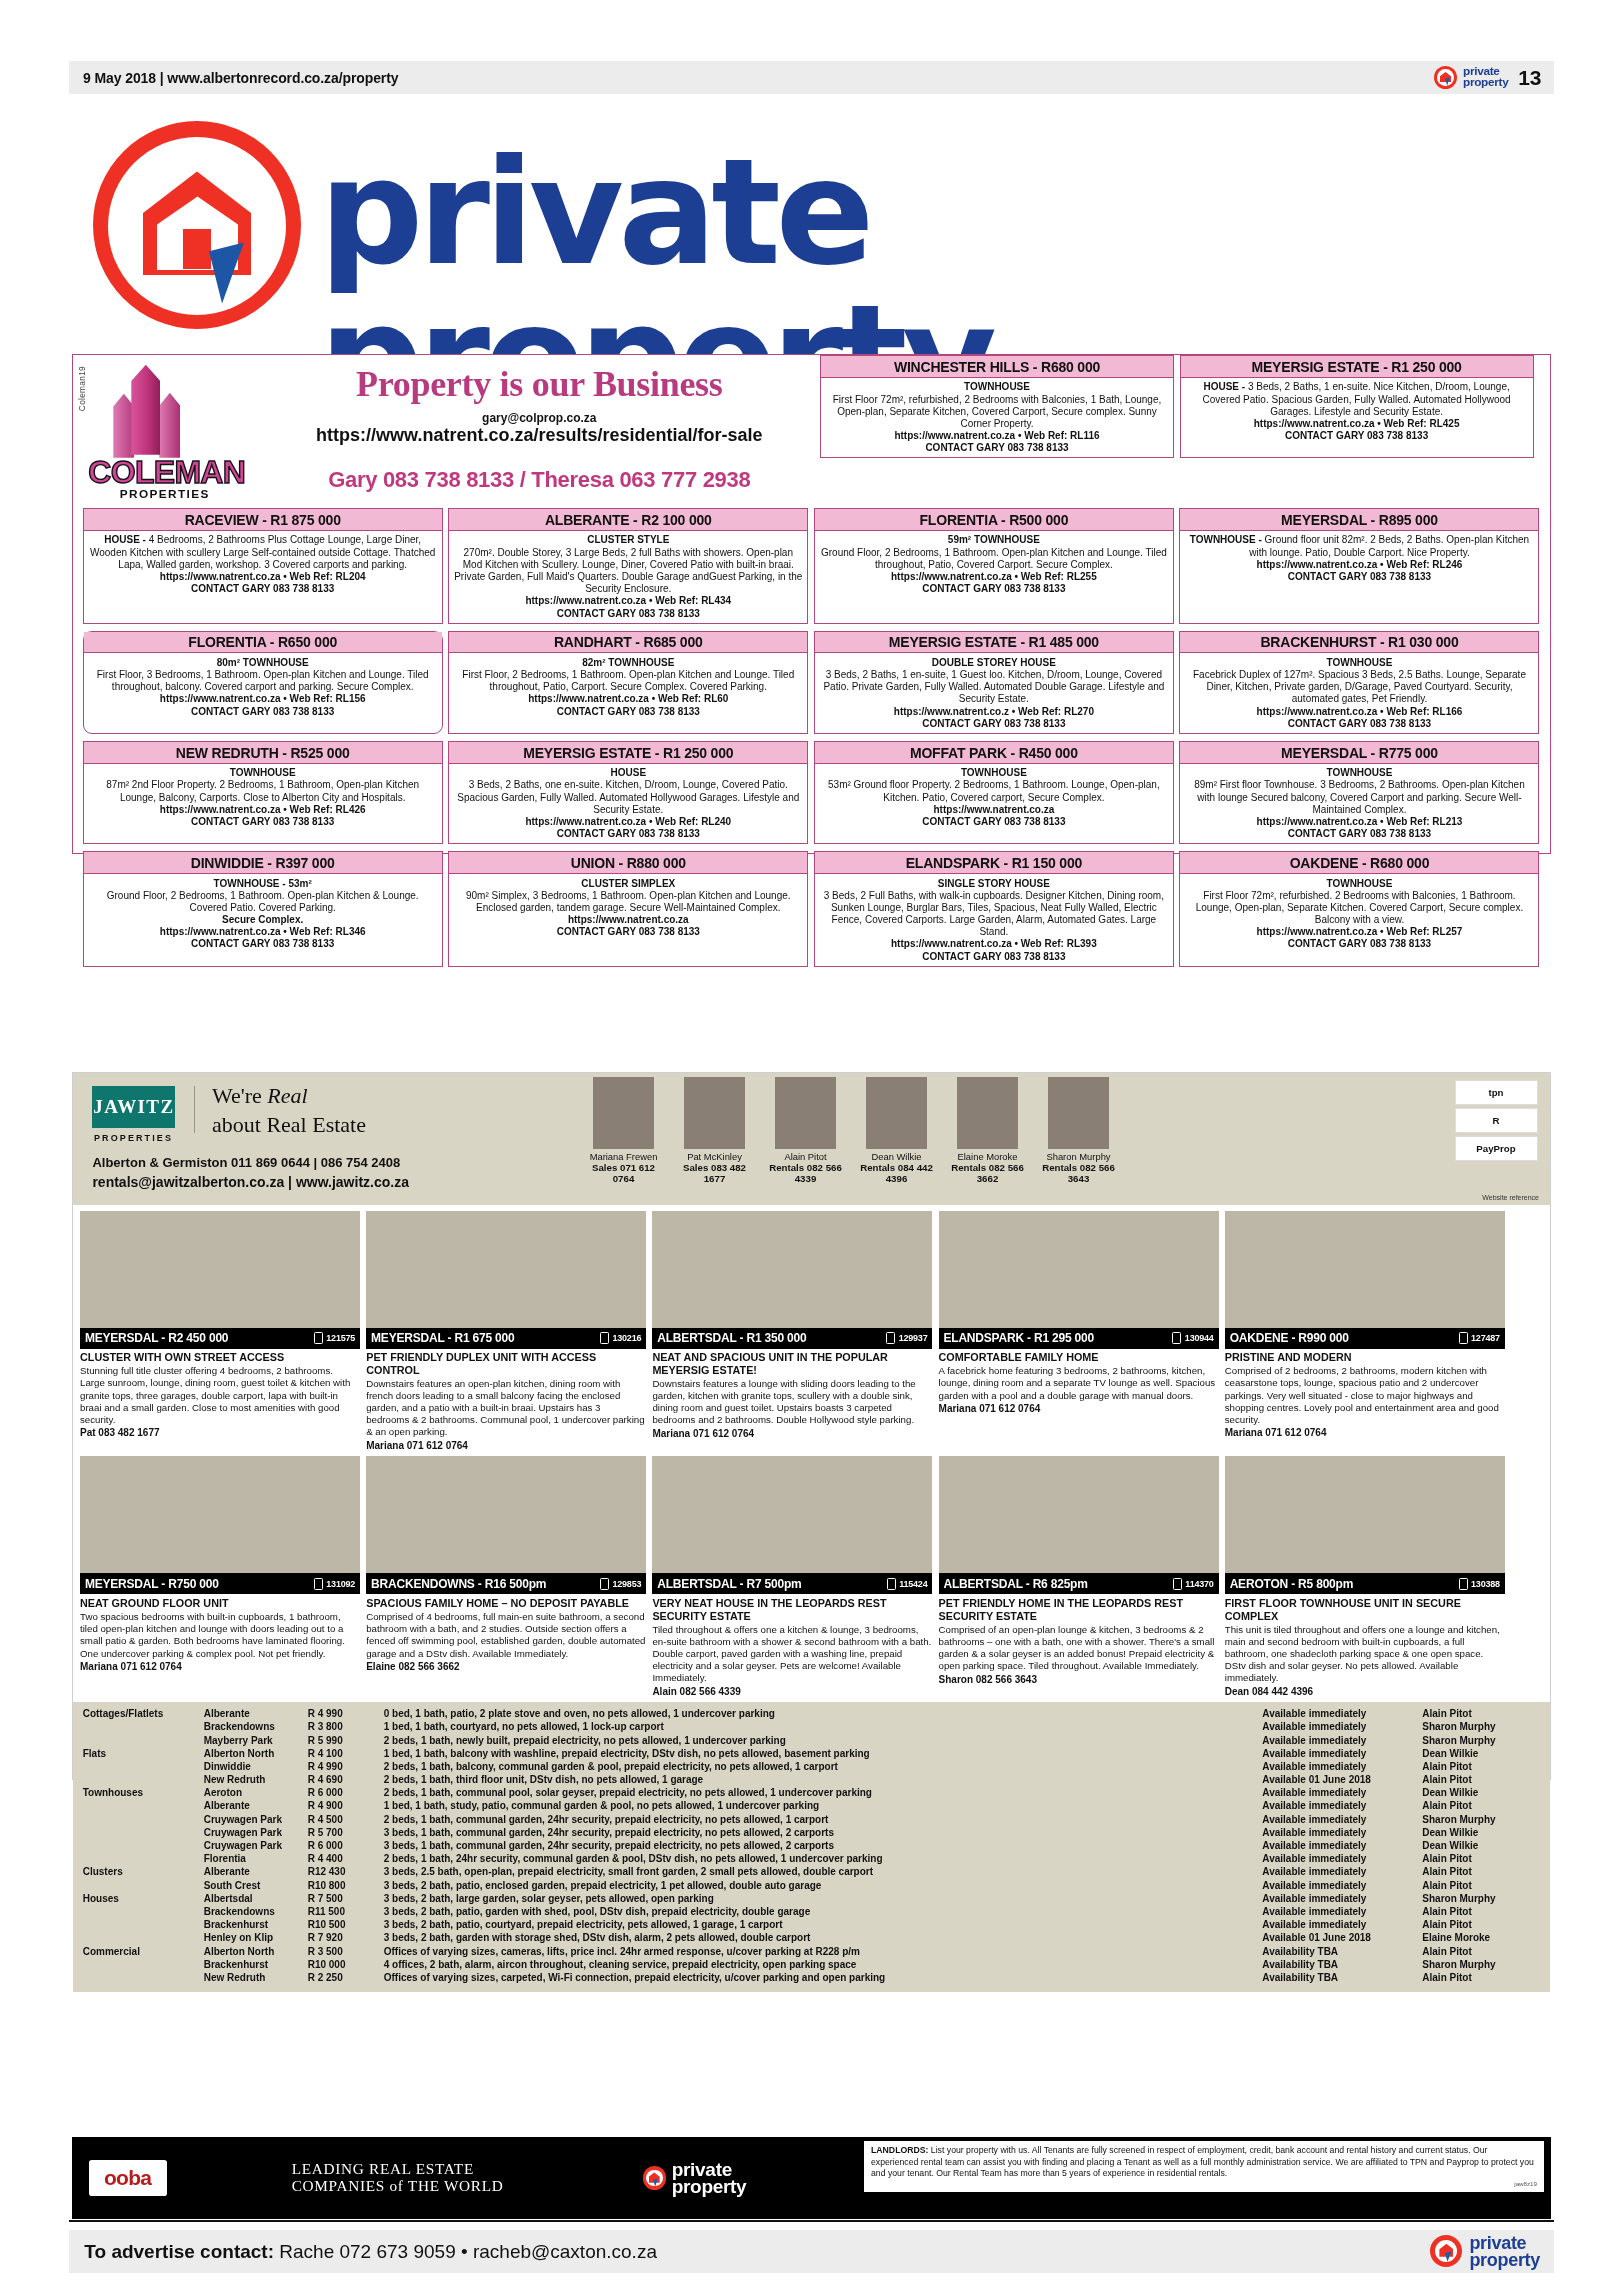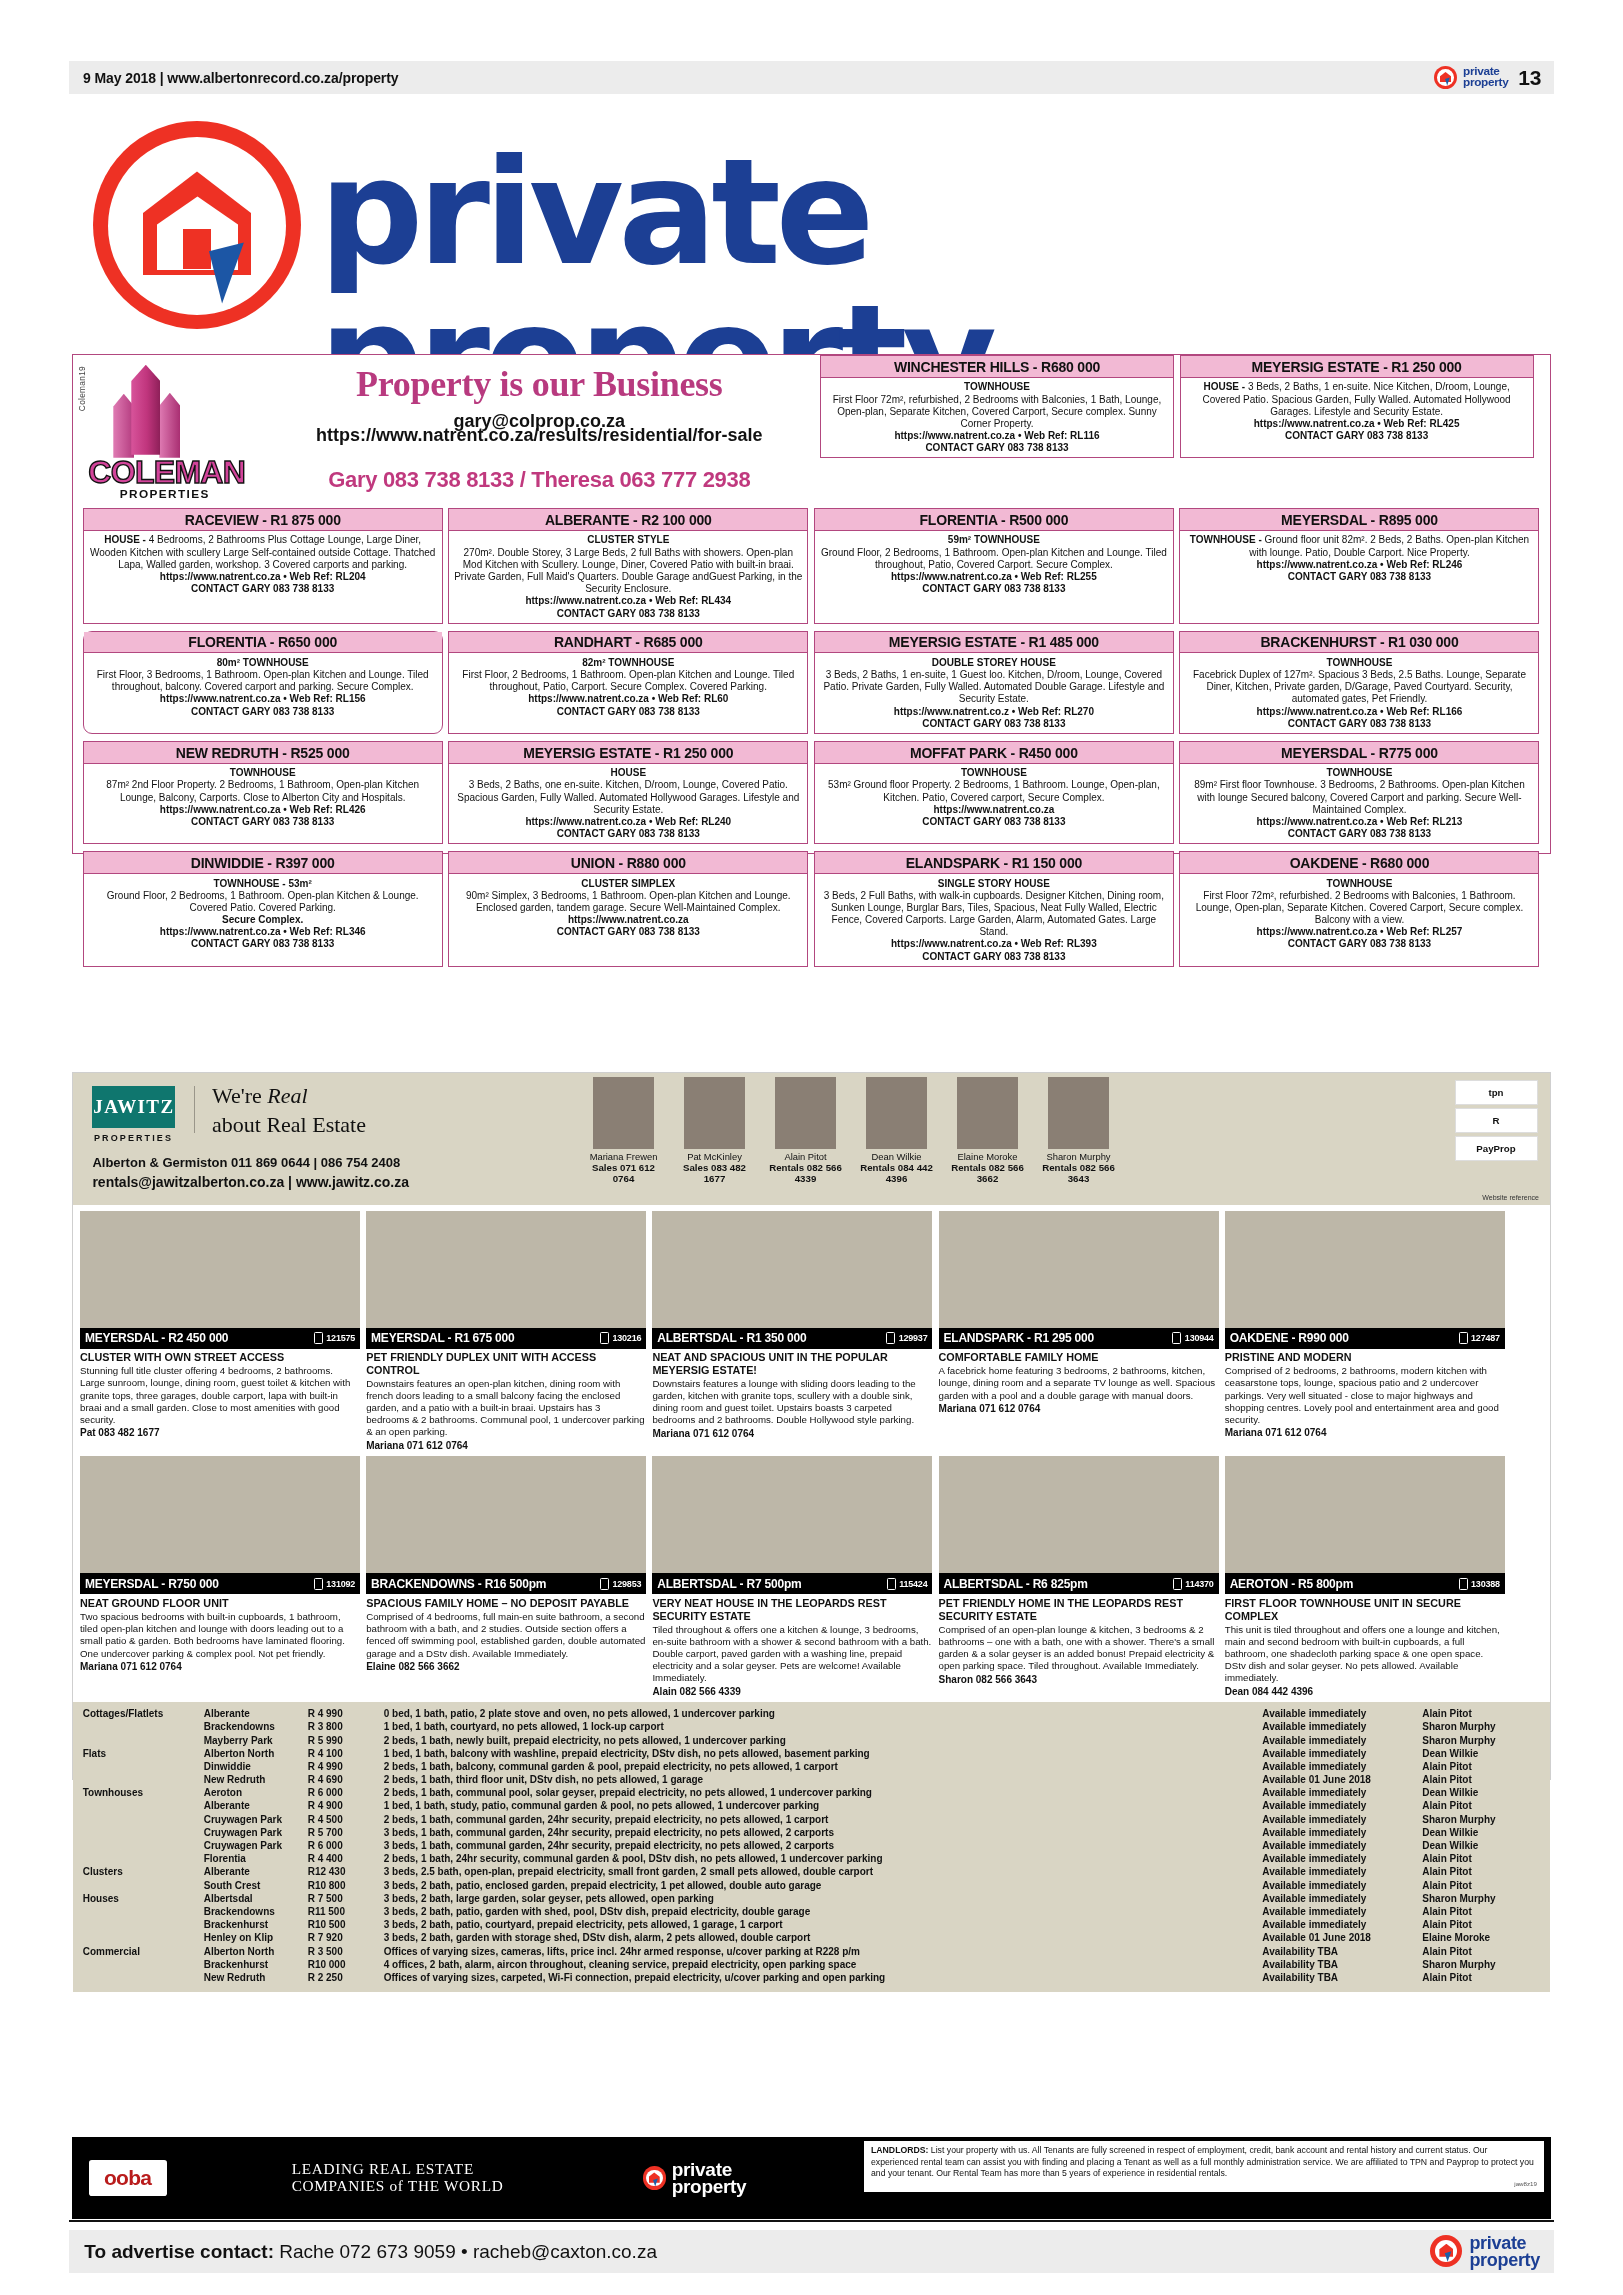--- a/index.html
+++ b/index.html
@@ -103,21 +103,21 @@
     font-size:11.8px; font-weight:bold; color:#111; letter-spacing:1.4px;
     background:#fff;
   }
   .coleman-title {
     position:absolute; left:163px; top:2.8px; width:576px; text-align:center;
     font-size:36px; font-weight:bold; color:#b83a7f;
     font-family:"Liberation Serif", serif; letter-spacing:-0.3px;
   }
   .coleman-mail {
     position:absolute; left:163px; top:50px; width:576px; text-align:center;
-    font-size:18px; font-weight:bold; color:#111;
+    font-size:12px; font-weight:bold; color:#111;
   }
   .coleman-url {
     position:absolute; left:163px; top:64px; width:576px; text-align:center;
     font-size:18px; font-weight:bold; color:#111;
   }
   .coleman-agents {
     position:absolute; left:163px; top:106px; width:576px; text-align:center;
     font-size:22px; font-weight:bold; color:#c0397e; letter-spacing:-0.3px;
   }
 

